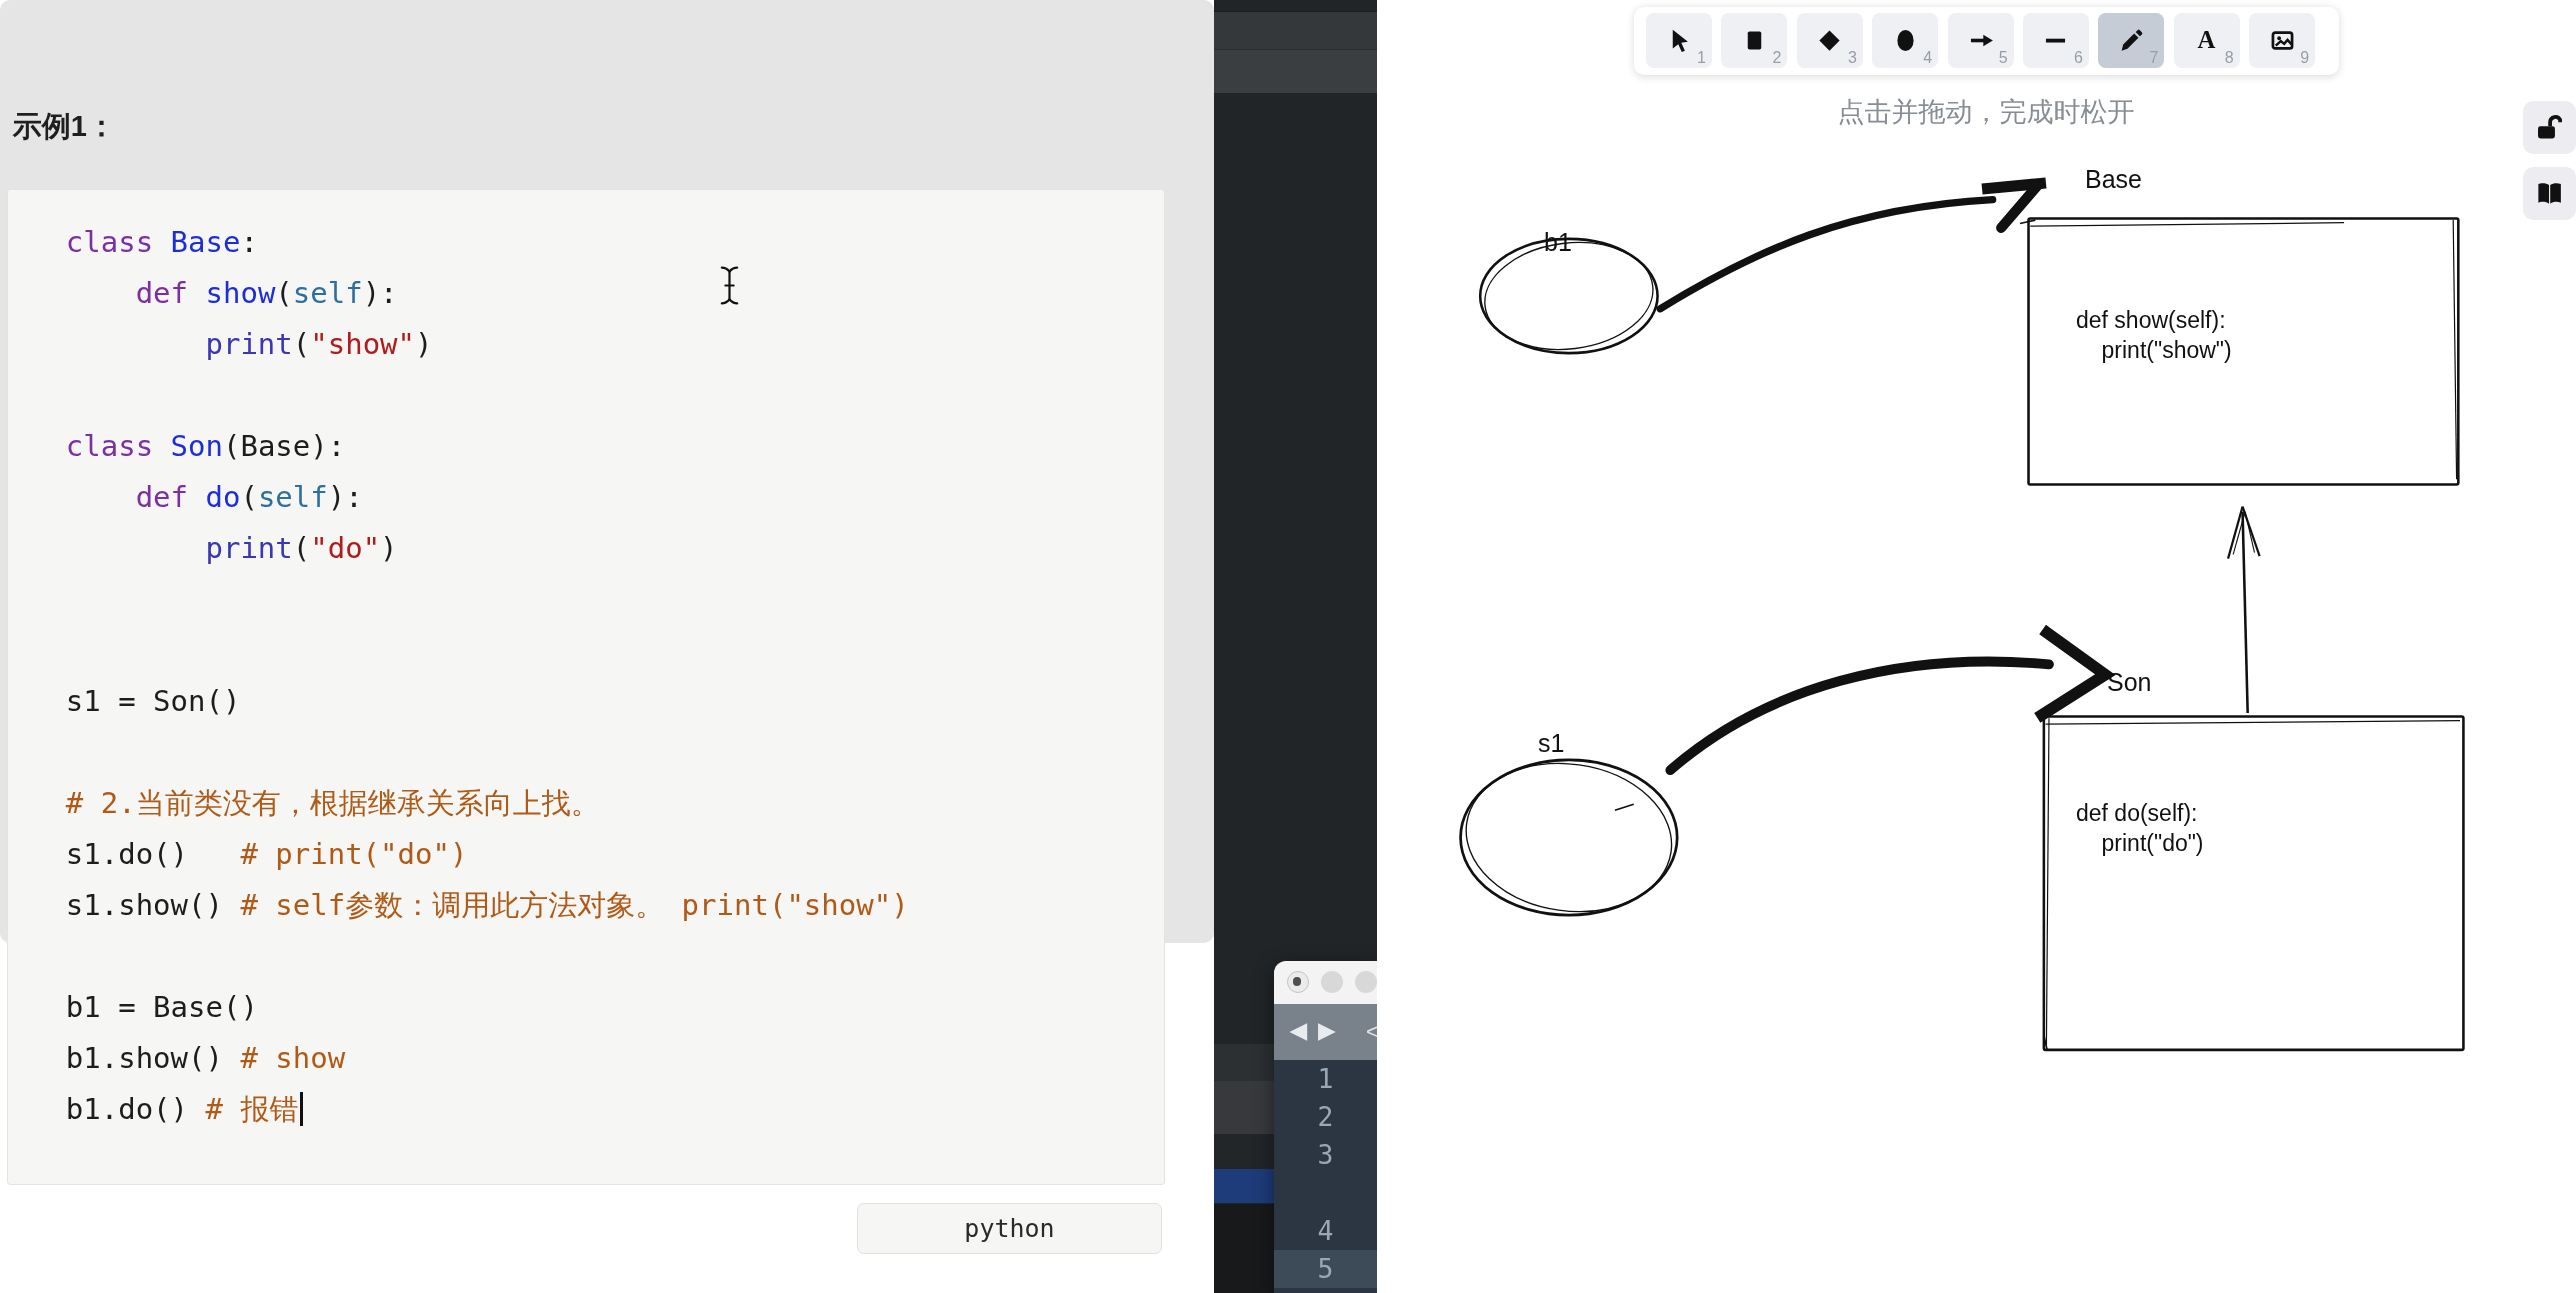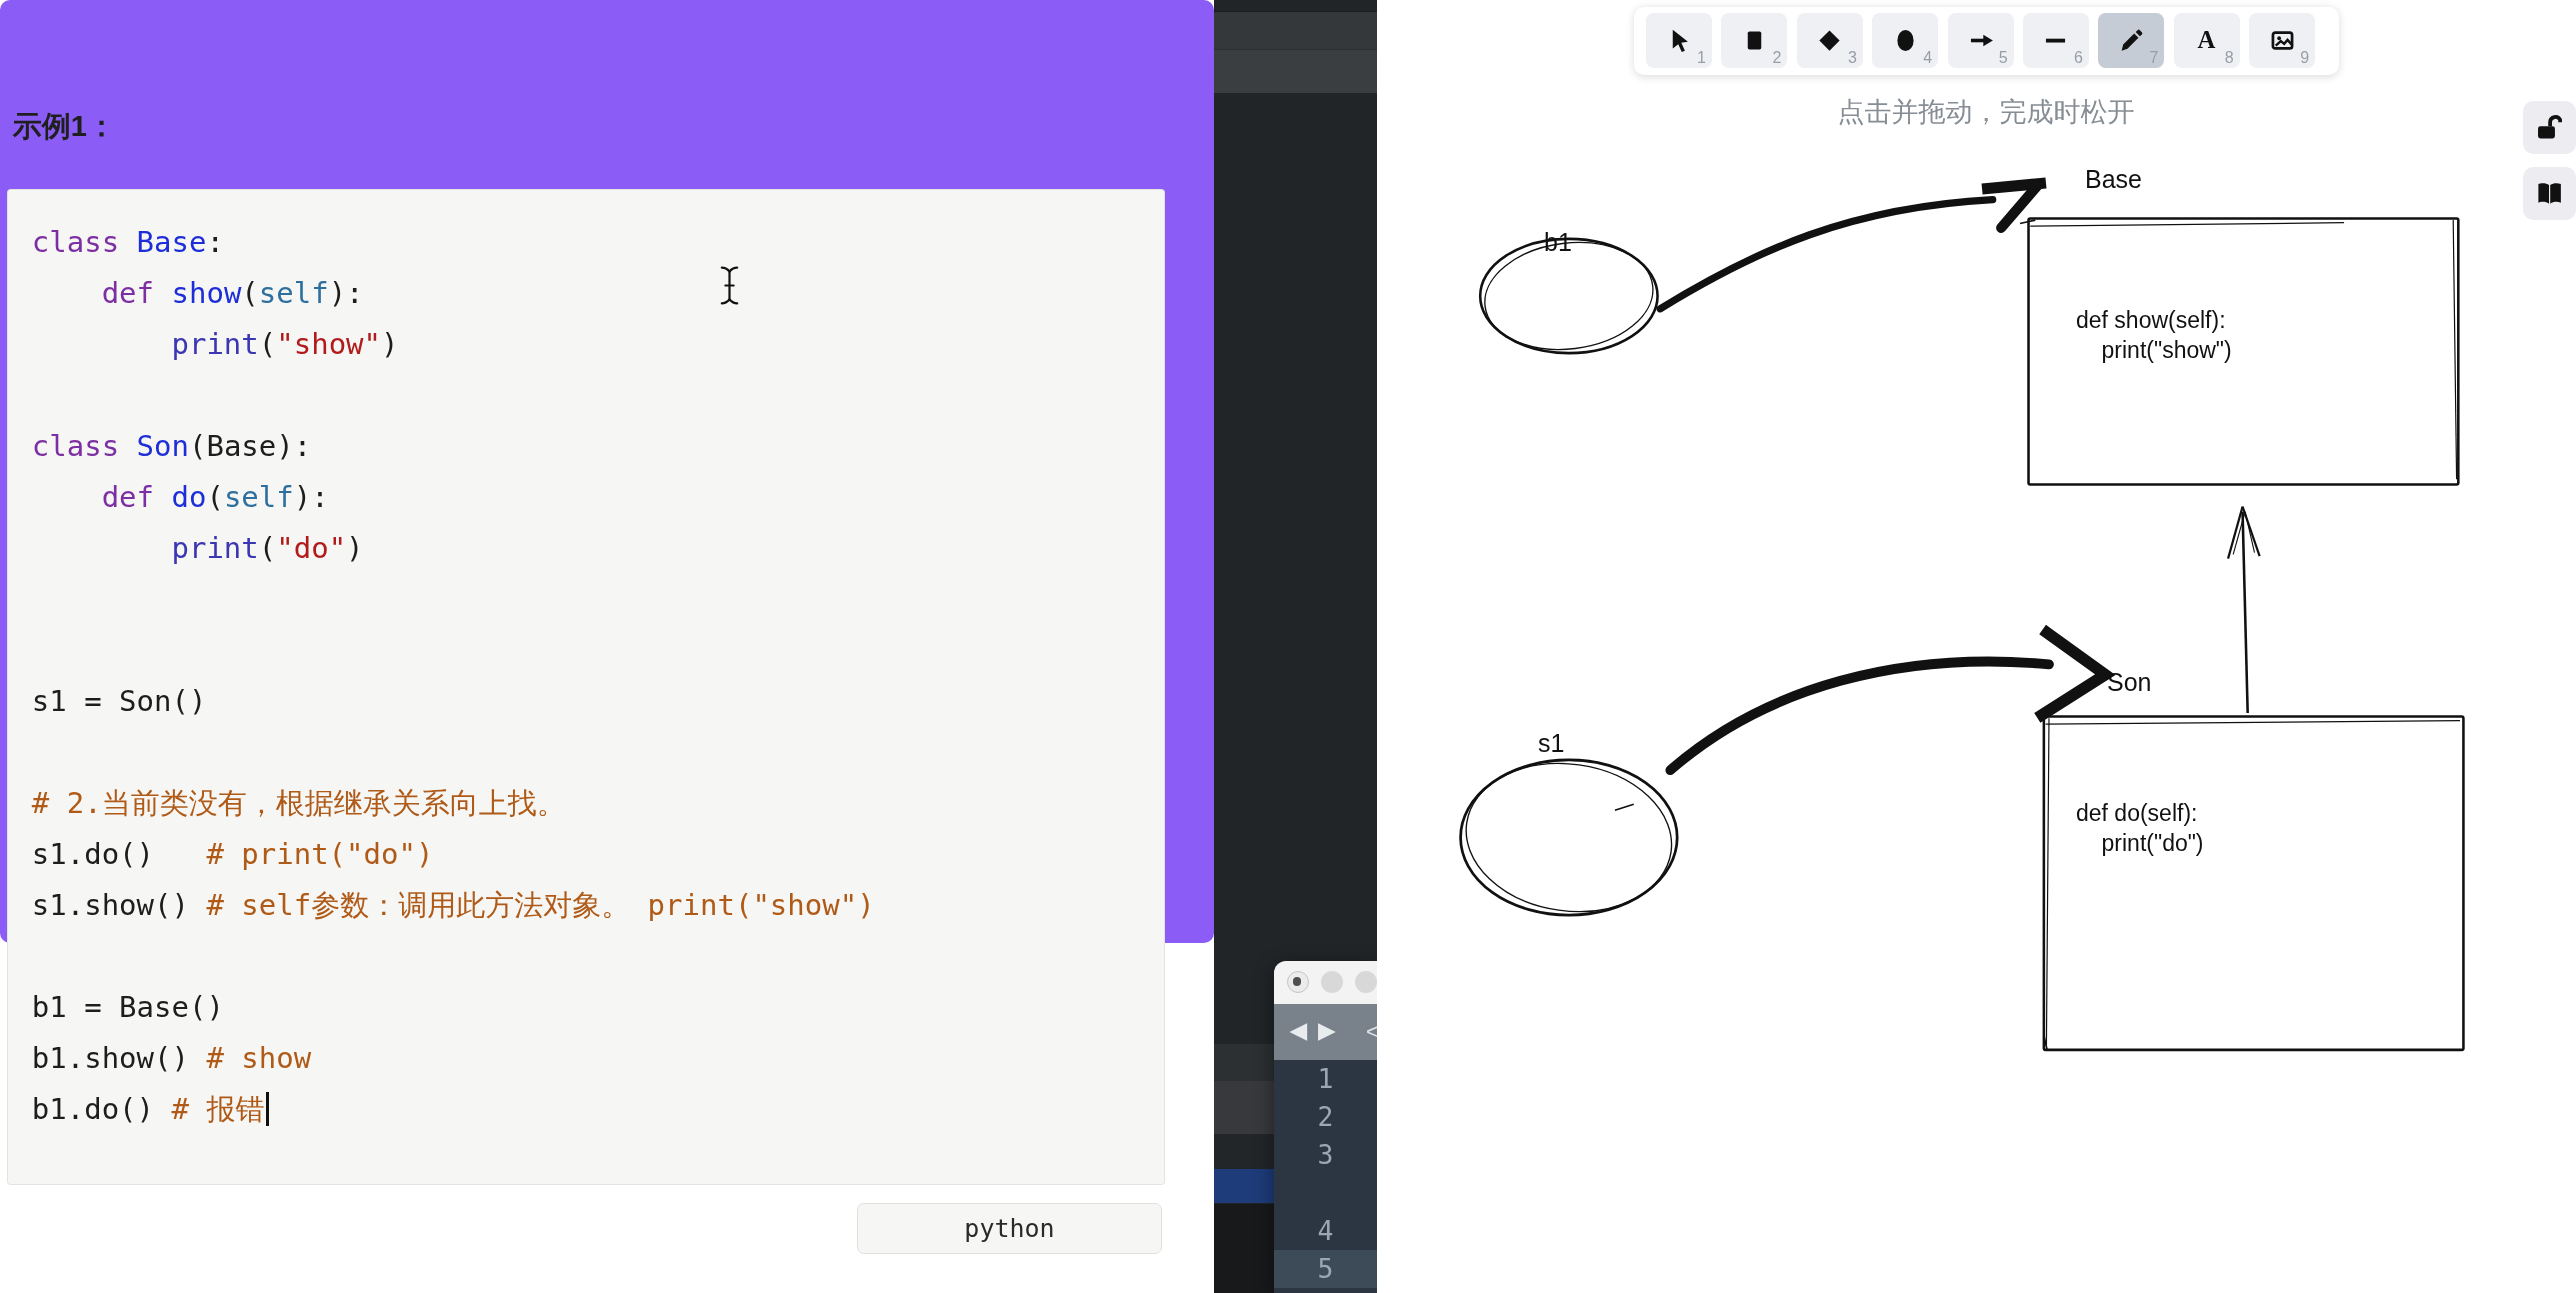--- a/index.html
+++ b/index.html
@@ -1,26 +1,26 @@
 <!DOCTYPE html>
 <html style="font-size:13.6px"><head>
 <meta charset="utf-8">
 <style>
   html,body{margin:0;padding:0;background:#ffffff;}
   body{width:2576px;height:1293px;position:relative;overflow:hidden;
        font-family:"Liberation Sans",sans-serif;}
 
   
-  #left-panel{position:absolute;left:0;top:0;width:1214px;height:943px;background:#8b5cf6;border-radius:10px;}
+  #left-panel{position:absolute;left:0;top:0;width:1214px;height:943px;background:#e5e5e5;border-radius:10px;}
   .doc-heading{position:absolute;left:12.8px;top:107px;font-size:29px;font-weight:bold;color:#1f1f1f;}
   .code-block{position:absolute;left:6.8px;top:189px;width:1158px;height:996px;box-sizing:border-box;
       background:#f6f6f4;border:0.9px solid #e3e3e0;border-radius:3.4px;
       padding:27px 13.6px 0 24px;
       font-family:"DejaVu Sans Mono","Liberation Mono",monospace;font-size:29px;}
-  .code-line{height:51px;line-height:51px;white-space:pre;}
+  .code-line{height:51px;line-height:51px;white-space:pre;margin-left:34px;}
   .tok-d{color:#1d1d1d}.tok-k{color:#7c2fa3}.tok-n{color:#1d2ed9}.tok-s{color:#2d6f9e}
   .tok-p{color:#3b37b2}.tok-str{color:#b11b1b}.tok-c{color:#b05a18}
   .caret{display:inline-block;width:2.6px;height:34px;background:#101010;vertical-align:-6.8px;margin-left:1.7px;}
   .lang-tag{position:absolute;left:857px;top:1203px;width:305px;height:51px;line-height:49px;
       box-sizing:border-box;text-align:center;background:#f6f6f4;border:0.9px solid #e0e0dd;border-radius:6.8px;
       font-family:"DejaVu Sans Mono","Liberation Mono",monospace;font-size:25px;color:#2a2a2a;}
   #mouse-cursor{position:absolute;left:715px;top:264px;}
 
   
   #editor-strip{position:absolute;left:1214px;top:0;width:163px;height:1293px;background:#212528;overflow:hidden;}

